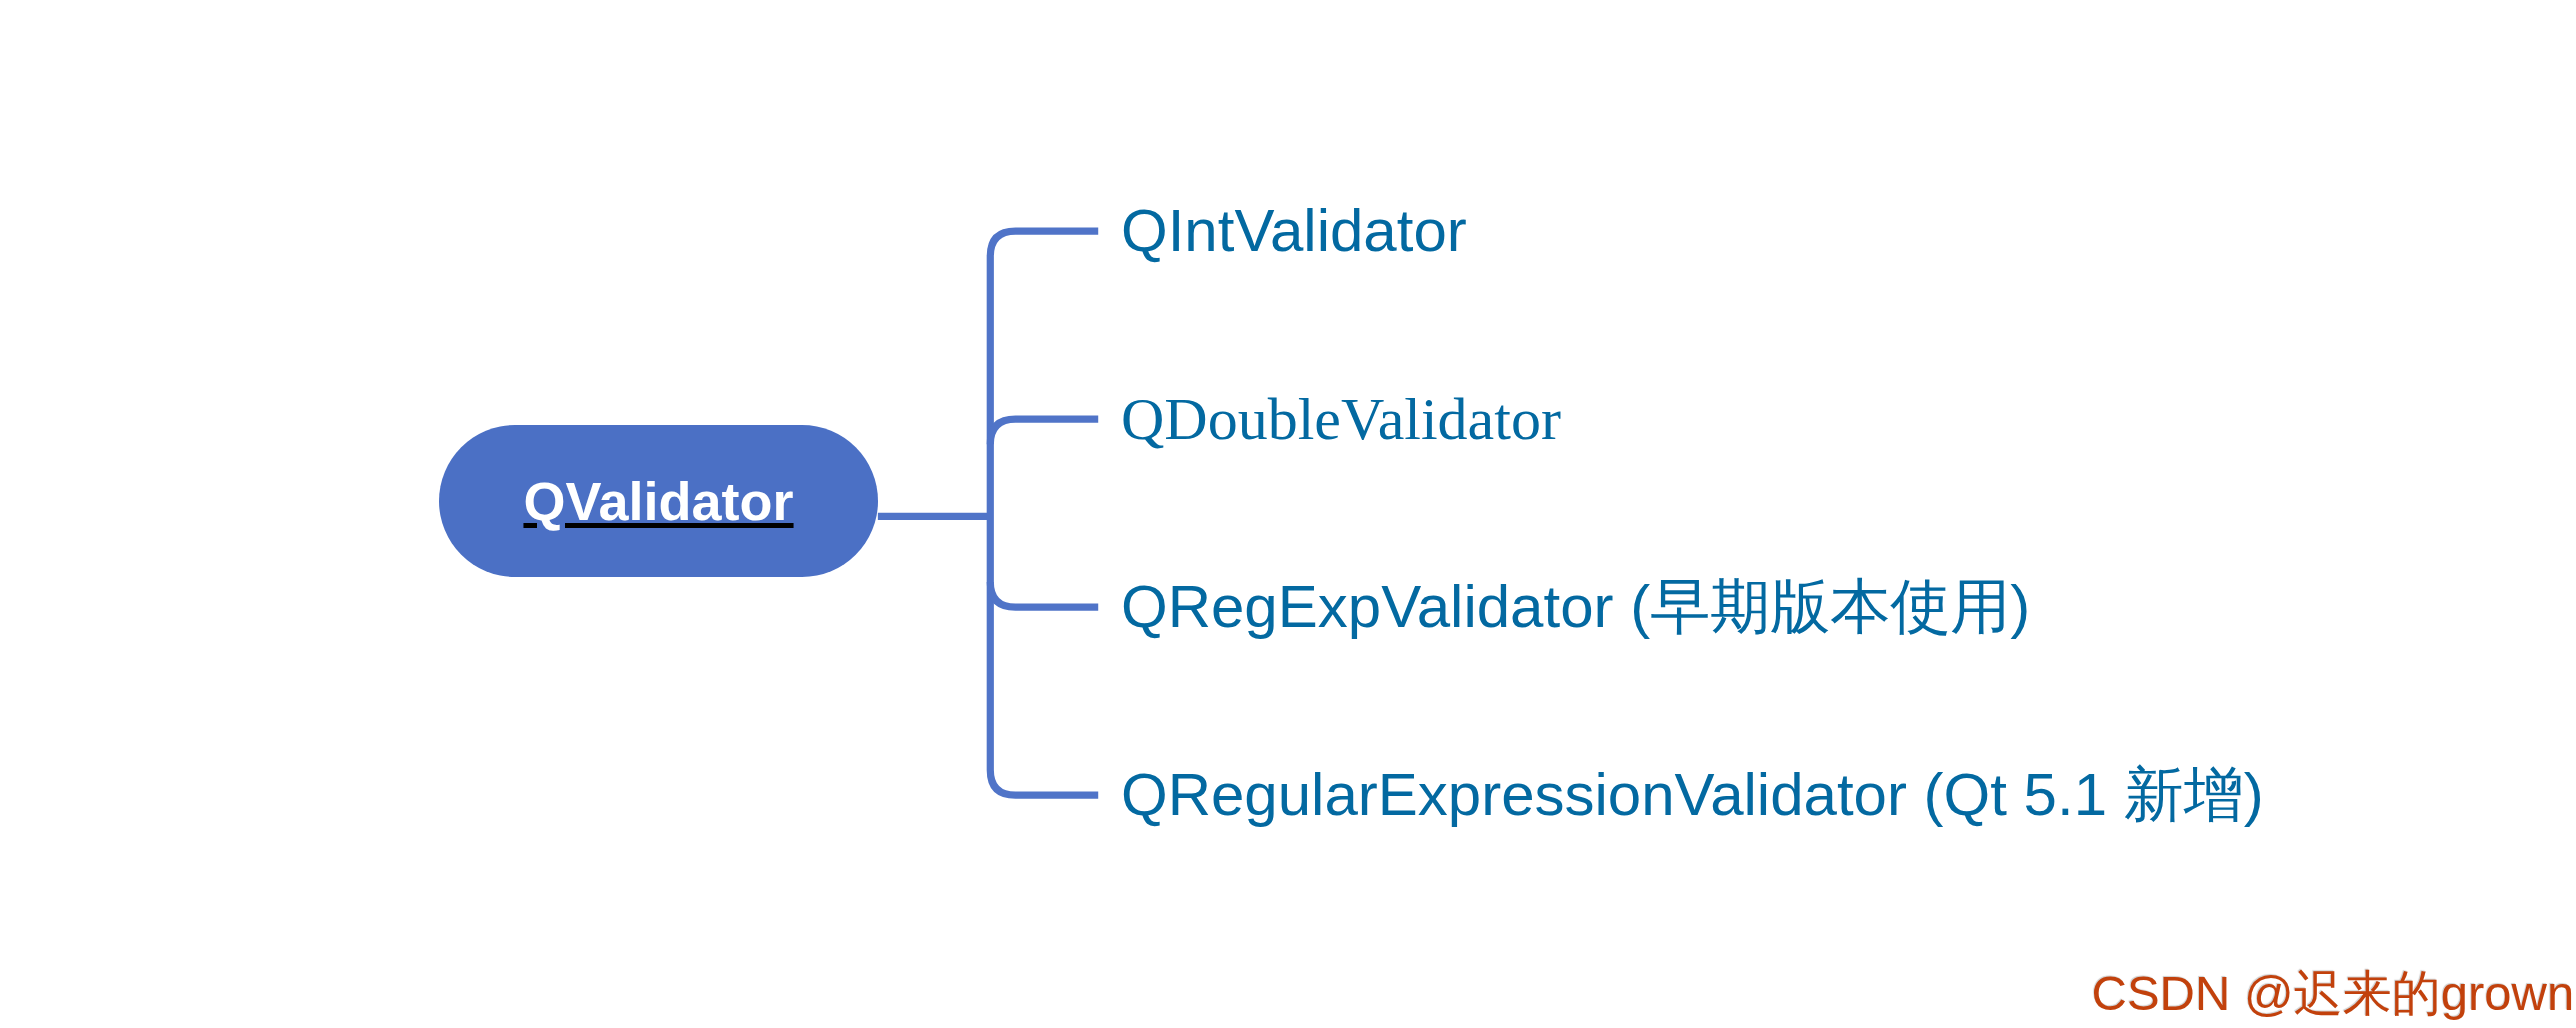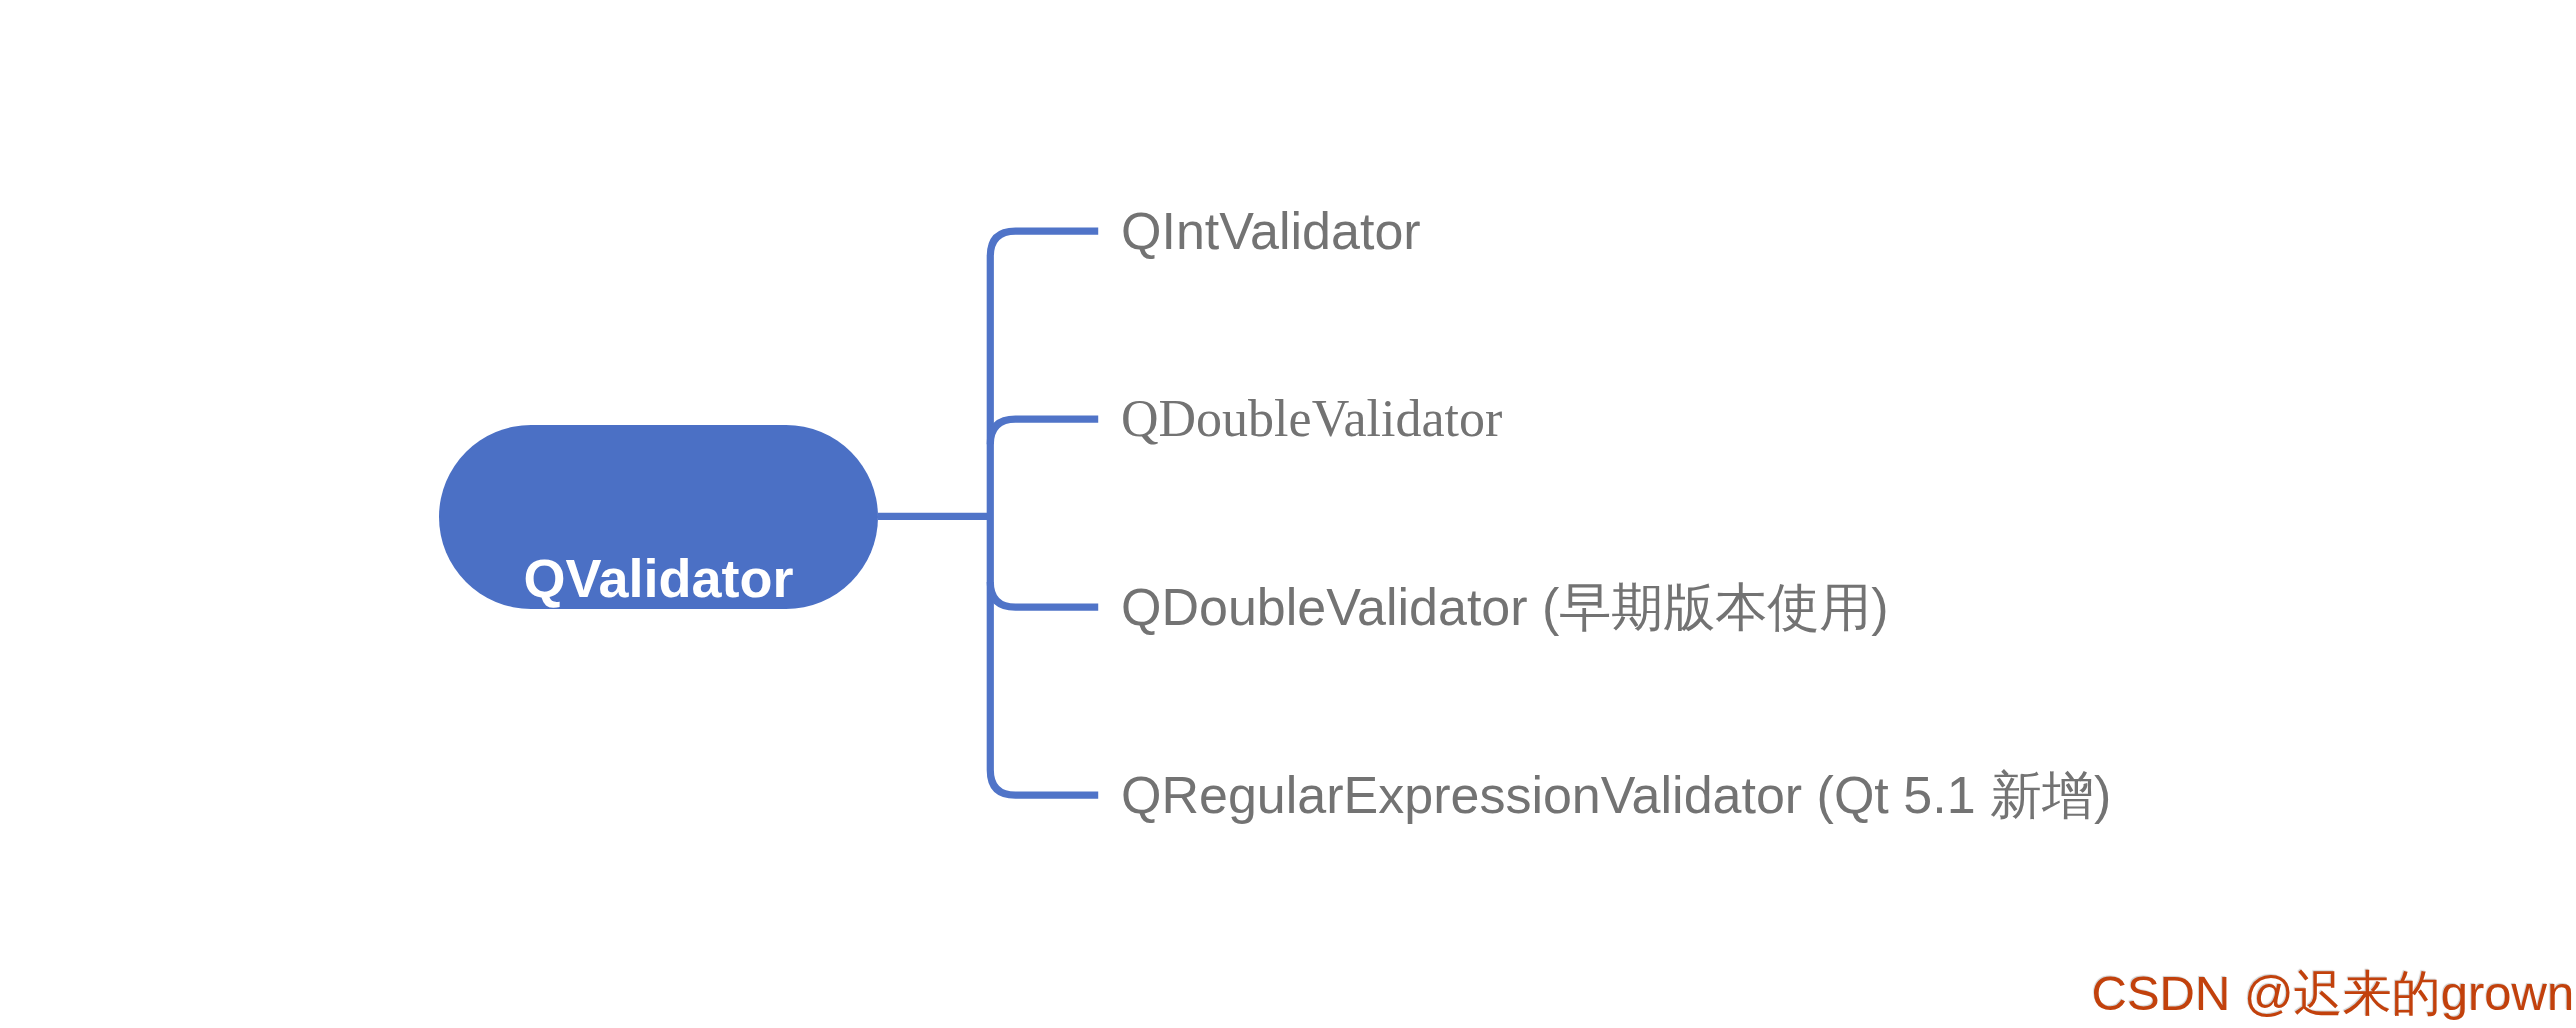--- a/index.html
+++ b/index.html
@@ -26,39 +26,40 @@
     fill: none;
     stroke: #5074c8;
     stroke-width: 8;
     stroke-linecap: butt;
   }
   .root-node {
     position: absolute;
     left: 439px;
     top: 425px;
     width: 439px;
-    height: 184px;
+    height: 152px;
     border-radius: 93px;
     background: #4b70c5;
     display: flex;
-    align-items: flex-end;
+    align-items: center;
     justify-content: center;
+    text-decoration: underline;
   }
   .root-node span {
     color: #ffffff;
     font-size: 54px;
     font-weight: 700;
     letter-spacing: 0px;
   }
   .child-label {
     position: absolute;
     left: 1121px;
     transform: translateY(-50%);
-    color: #737373;
-    font-size: 52px;
+    color: #0369a1;
+    font-size: 60px;
     white-space: nowrap;
     line-height: 1.2;
   }
   .child-1 { top: 231px; }
   .child-2 { top: 419px; font-family: Liberation Serif, serif; }
   .child-3 { top: 607px; }
   .child-4 { top: 795px; }
   .watermark {
     position: absolute;
     right: 1.8px;
@@ -82,20 +83,20 @@
   </svg>
 
   <div class="root-node">
     <span>QValidator</span>
   </div>
 
   <div class="child-label child-1">QIntValidator</div>
 
   <div class="child-label child-2">QDoubleValidator</div>
 
-  <div class="child-label child-3">QDoubleValidator (早期版本使用)</div>
+  <div class="child-label child-3">QRegExpValidator (早期版本使用)</div>
 
   <div class="child-label child-4">QRegularExpressionValidator (Qt 5.1 新增)</div>
 
   <div class="watermark">CSDN @迟来的grown</div>
 
 </div>
 
 
 </body></html>

